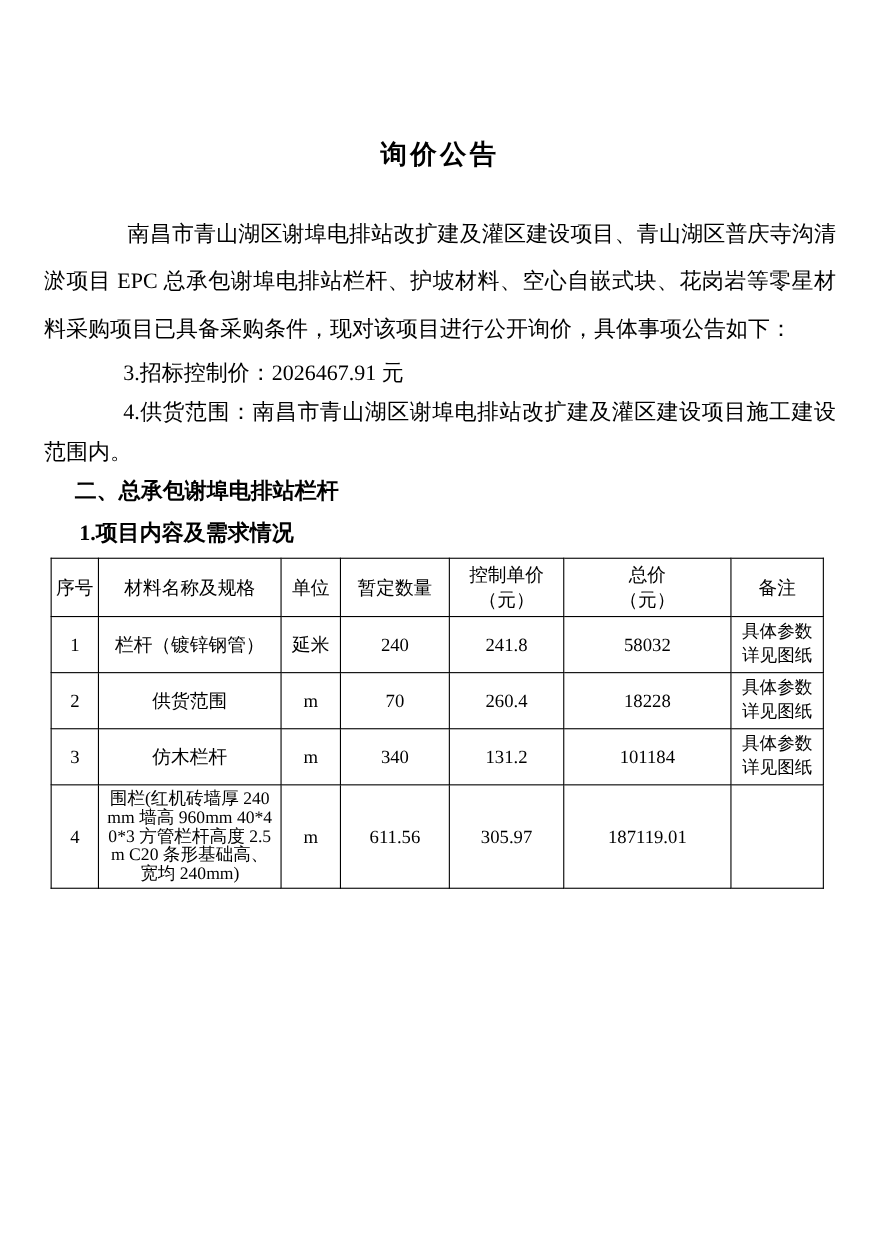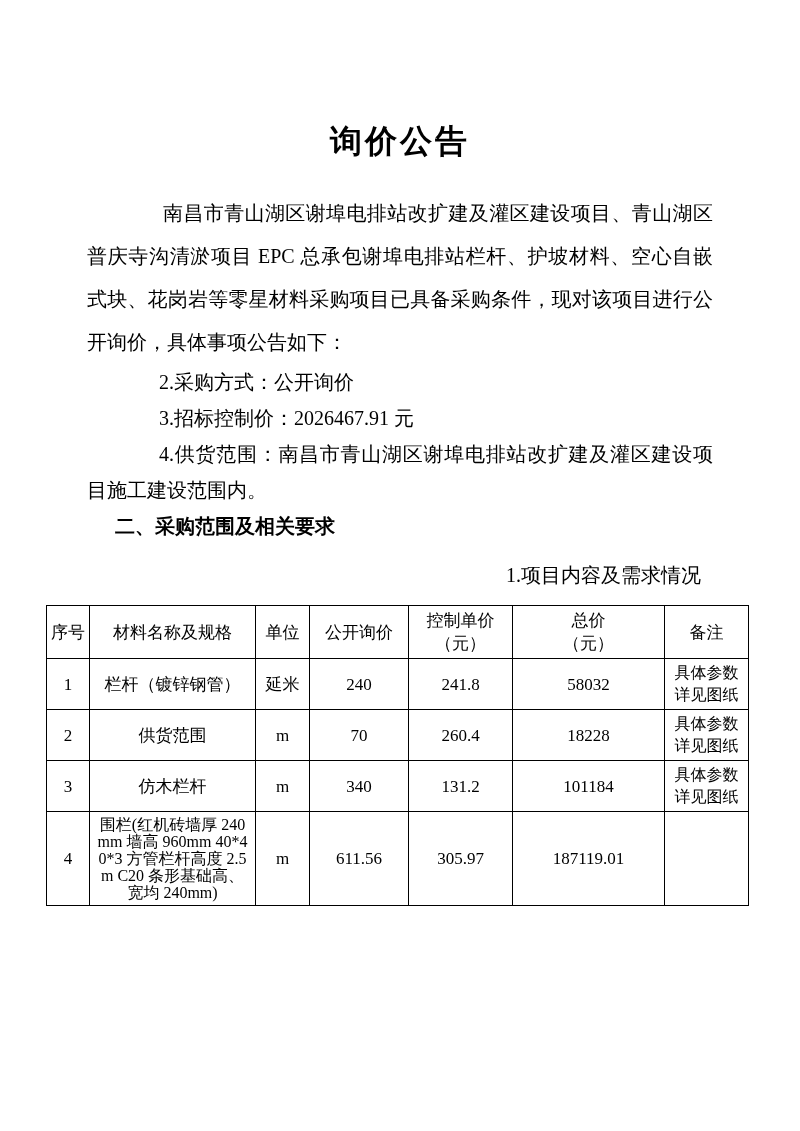--- a/index.html
+++ b/index.html
@@ -3,39 +3,38 @@
 <meta charset="utf-8">
 <style>
   html,body{margin:0;padding:0;background:#ffffff;}
   .page{
     width:800px;height:1131px;background:#ffffff;color:#000;
     font-family:"Liberation Serif","DejaVu Serif",serif;
     position:relative;overflow:hidden;box-sizing:border-box;
   }
   .doc-title{
     margin:0;padding-top:120px;text-align:center;
-    font-size:32px;font-weight:bold;letter-spacing:3px;line-height:42px;
+    font-size:24px;font-weight:bold;letter-spacing:3px;line-height:42px;
   }
-  .content{padding:0 87px;}
+  .content{padding:0 40px;}
   .intro{
     margin:30px 0 0 0;font-size:20px;line-height:43px;
     text-align:justify;text-indent:76px;
   }
   .sec-heading{
     margin:0;font-size:20px;font-weight:bold;line-height:37px;
     text-indent:28px;
   }
   .item{
     margin:0;font-size:20px;line-height:36px;
     text-align:justify;text-indent:72px;
   }
   .sub-heading{
-    margin:12px;font-size:20px;font-weight:normal;line-height:36px;
+    margin:1px;font-size:20px;font-weight:bold;line-height:36px;
     text-indent:31px;
-    text-align:right;
   }
   table.procurement{
     border-collapse:collapse;table-layout:fixed;
     margin:4px 4px 0 46px;width:702px;
     font-size:17px;
     padding-left:28px;
   }
   table.procurement th,table.procurement td{
     border:1px solid #000;text-align:center;vertical-align:middle;
     padding:3px 2px;line-height:23px;font-weight:normal;
@@ -48,44 +47,43 @@
 </style>
 </head>
 <body>
 
 <div class="page">
   <h1 class="doc-title">询价公告</h1>
 
   <div class="content">
     <p class="intro">南昌市青山湖区谢埠电排站改扩建及灌区建设项目、青山湖区普庆寺沟清淤项目 EPC 总承包谢埠电排站栏杆、护坡材料、空心自嵌式块、花岗岩等零星材料采购项目已具备采购条件，现对该项目进行公开询价，具体事项公告如下：</p>
 
-    <p class="item">2.采购方式：公开询价</p>
     <p class="item">3.招标控制价：2026467.91 元</p>
     <p class="item">4.供货范围：南昌市青山湖区谢埠电排站改扩建及灌区建设项目施工建设范围内。</p>
 
-    <p class="sec-heading">二、采购范围及相关要求</p>
+    <p class="sec-heading">二、总承包谢埠电排站栏杆</p>
     <p class="sub-heading">1.项目内容及需求情况</p>
   </div>
 
   <table class="procurement">
     <colgroup>
       <col style="width:43px">
         <col style="width:166px">
         <col style="width:54px">
       <col style="width:99px">
         <col style="width:104px">
         <col style="width:152px">
       <col style="width:84px">
     </colgroup>
     <tbody>
       <tr class="hdr">
         <th>序号</th>
         <th>材料名称及规格</th>
         <th>单位</th>
-        <th>公开询价</th>
+        <th>暂定数量</th>
         <th>控制单价
 （元）</th>
         <th>总价
 （元）</th>
         <th>备注</th>
       </tr>
       <tr class="r">
         <td>1</td>
         <td>栏杆（镀锌钢管）</td>
         <td>延米</td>

